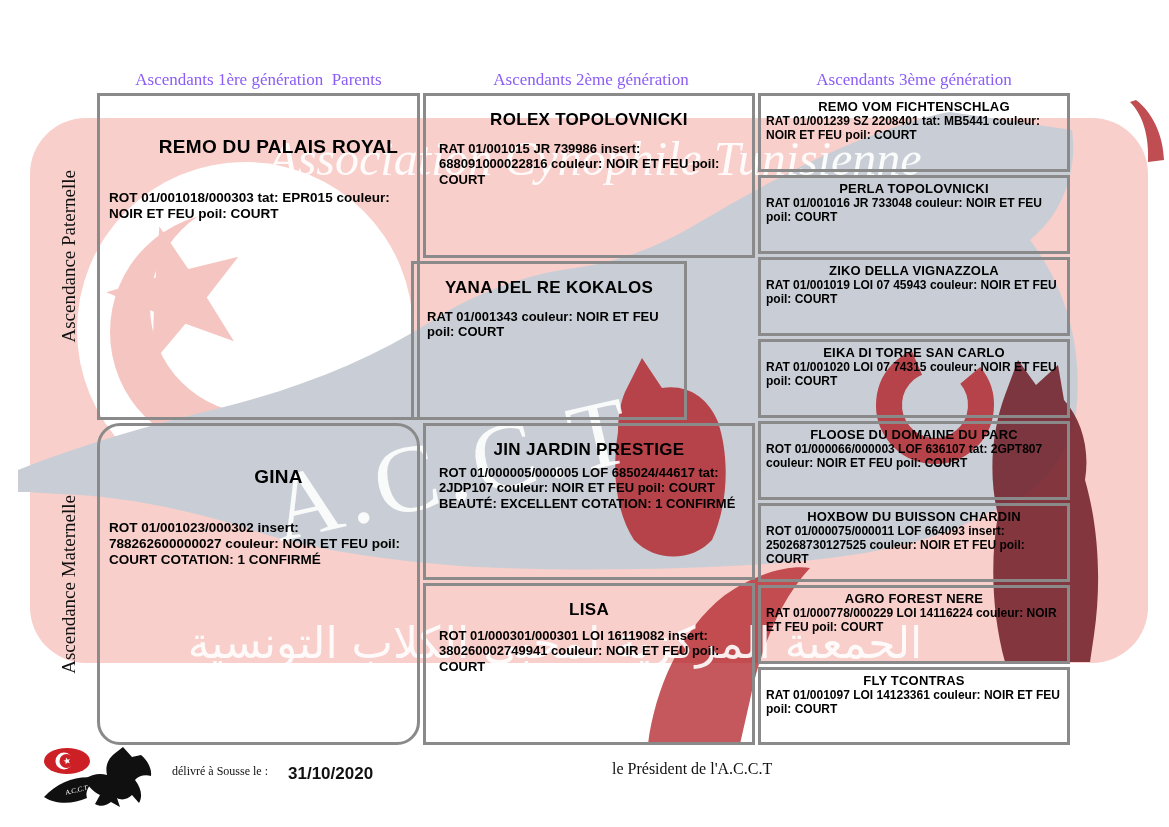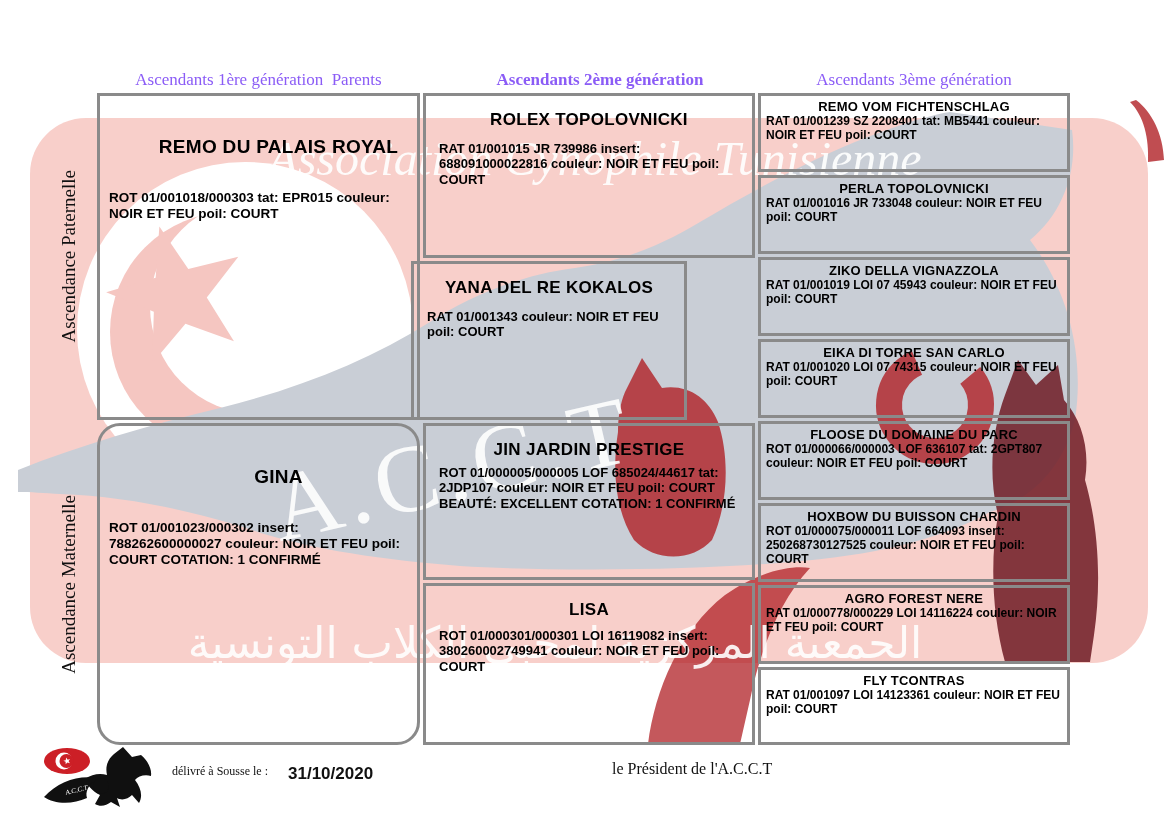--- a/index.html
+++ b/index.html
@@ -7,21 +7,21 @@
     position:relative;width:1169px;height:827px;background:#ffffff;
     overflow:hidden;font-family:"Liberation Sans",sans-serif;color:#000;
   }
   #bg{position:absolute;left:0;top:0;width:1169px;height:827px;z-index:0;}
   .hdr{
     position:absolute;top:68px;height:24px;z-index:2;
     font-family:"Liberation Serif",serif;font-size:17px;color:#8b5cf6;
     text-align:center;line-height:24px;white-space:pre;
   }
   #hdr1{left:97px;width:323px;}
-  #hdr2{left:434px;width:332px;font-weight:bold;}
+  #hdr2{left:425px;width:332px;}
   #hdr3{left:758px;width:312px;}
   .sidelabel{
     position:absolute;left:40px;width:57px;z-index:2;
     display:flex;align-items:center;justify-content:center;
   }
   #side-pat{top:93px;height:327px;}
   #side-mat{top:423px;height:322px;}
   .sidelabel span{
     writing-mode:vertical-rl;transform:rotate(180deg);
     font-family:"Liberation Serif",serif;font-size:19px;color:#111;white-space:nowrap;

